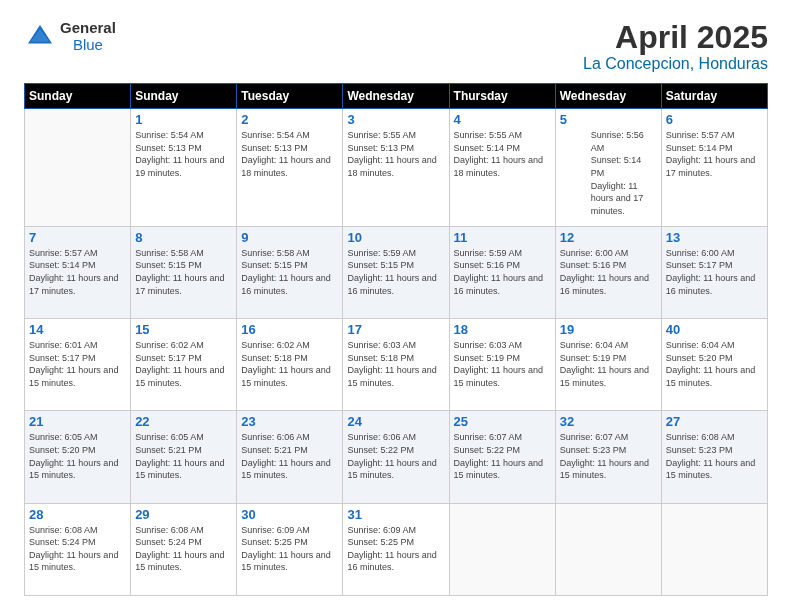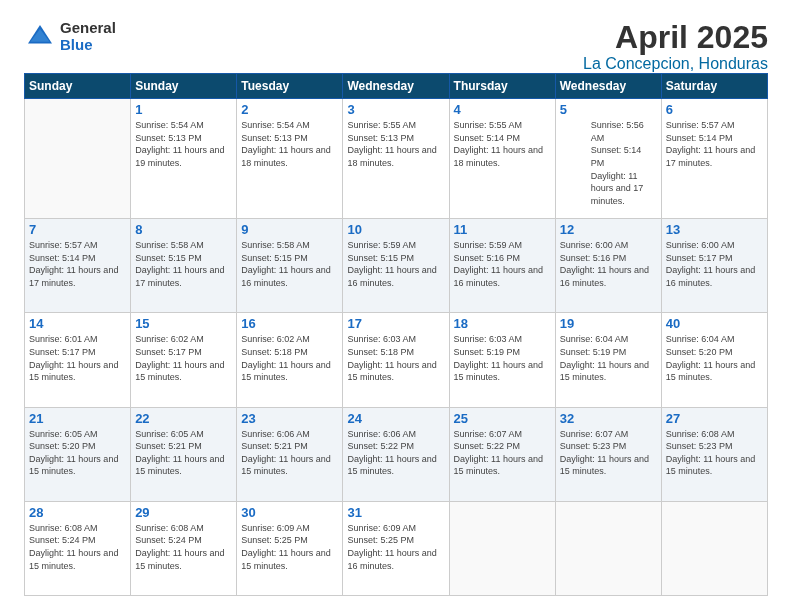--- a/index.html
+++ b/index.html
@@ -14,40 +14,42 @@
       width: 792px;
       height: 612px;
       padding: 20px 24px 16px 24px;
       display: flex;
       flex-direction: column;
     }
     .header {
       display: flex;
       justify-content: space-between;
       align-items: flex-start;
+      margin-bottom: 10px;
     }
     .logo {
       display: flex;
       align-items: center;
       gap: 4px;
     }
     .logo-text {
       display: flex;
       flex-direction: column;
       line-height: 1.1;
     }
     .logo-general {
       font-size: 15px;
       font-weight: bold;
       color: #333;
     }
     .logo-blue {
       font-size: 15px;
-      font-weight: bold;
+      font-weight: normal;
       color: #1a6bc4;
+      text-align: center;
     }
     .logo-icon {
       width: 32px;
       height: 32px;
     }
     .title-block {
       text-align: right;
     }
     .month-title {
       font-size: 32px;
@@ -60,21 +62,21 @@
       color: #0369a1;
     }
     .calendar {
       flex: 1;
       border: 1px solid #ccc;
       border-collapse: collapse;
       width: 100%;
       table-layout: fixed;
     }
     .calendar th {
-      background: #0c4a6e;
+      background: #000000;
       color: #fff;
       font-size: 12px;
       font-weight: bold;
       padding: 5px 4px;
       border: 1px solid #1558a8;
       text-align: left;
     }
     .calendar td {
       border: 1px solid #ccc;
       vertical-align: top;

